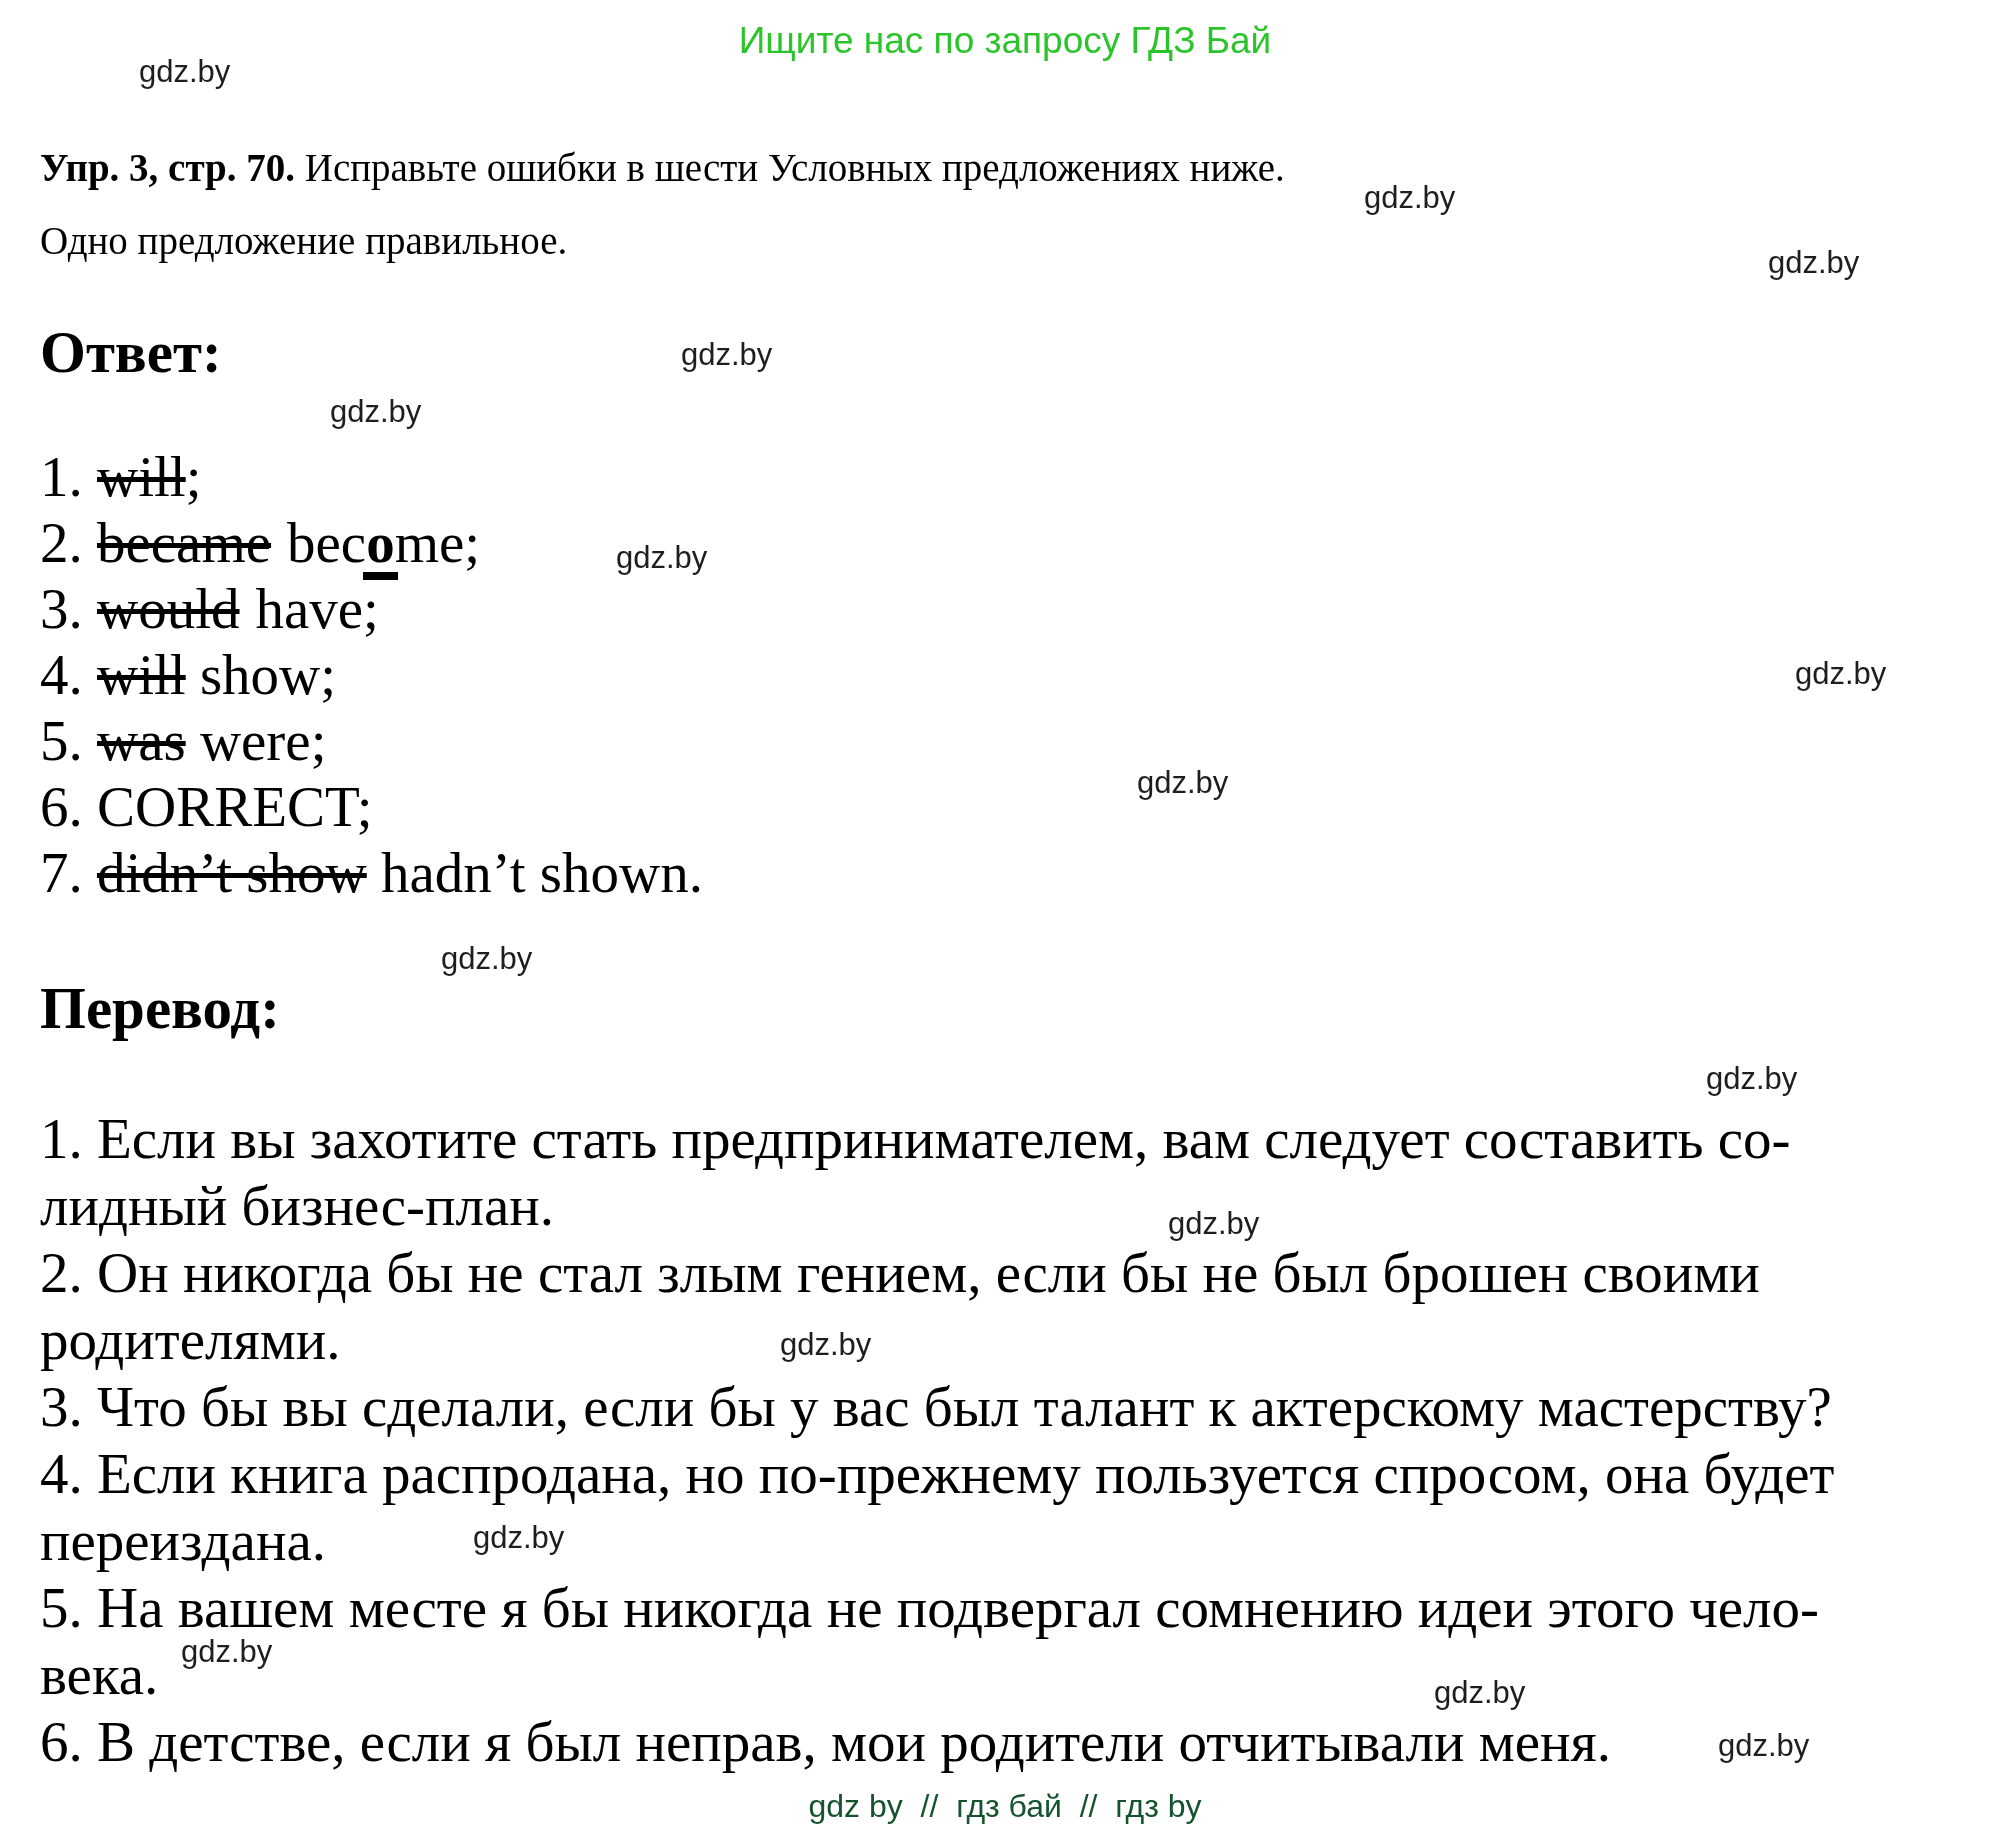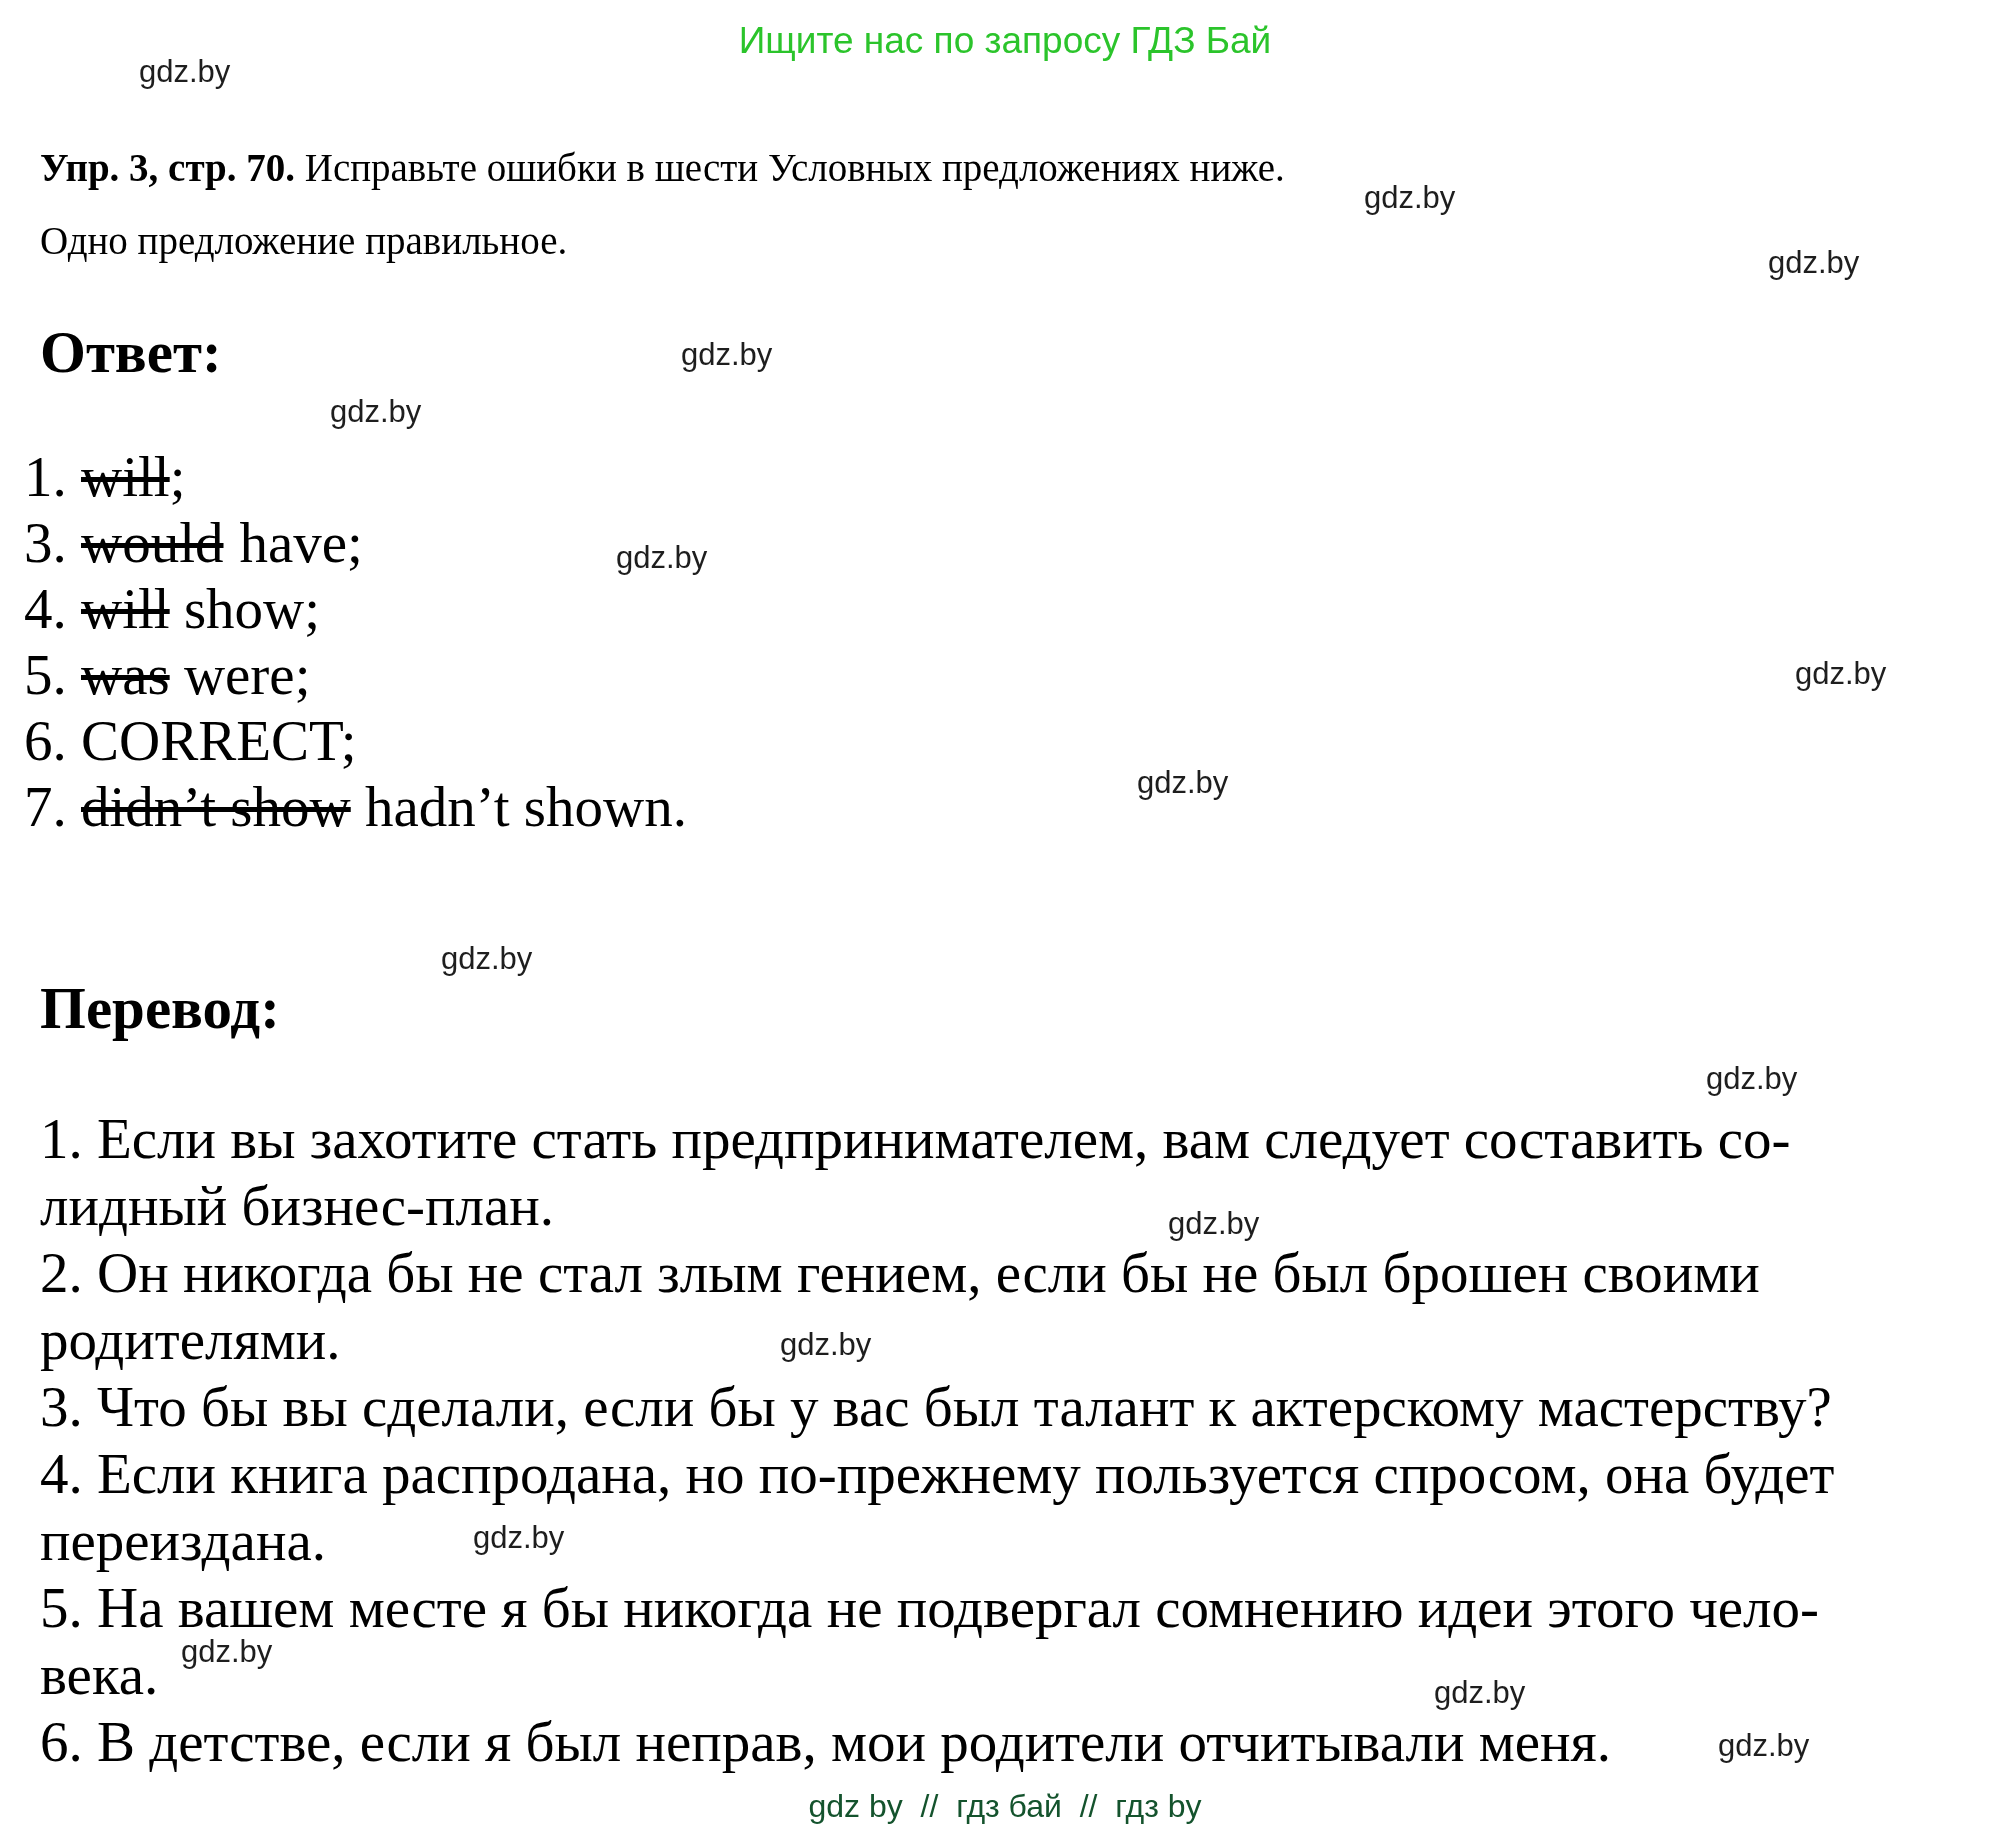--- a/index.html
+++ b/index.html
@@ -17,21 +17,21 @@
   }
   .task {
     position:absolute; left:40px; top:111px;
     font-size:39px; line-height:73px; white-space:nowrap;margin-top:20px;
   }
   .bold { font-weight:bold; }
   .h {
     position:absolute; left:40px; font-size:59px; line-height:67px; font-weight:bold;
   }
   #answers {
-    position:absolute; left:24px; top:444px;
+    position:absolute; left:40px; top:444px;
     font-size:57px; line-height:66px; white-space:nowrap;
   }
   #translations {
     position:absolute; left:40px; top:1105px;
     font-size:57px; line-height:67px; white-space:nowrap;
   }
   .st { text-decoration:line-through; text-decoration-thickness:5px; }
   .st.joined { padding-right:16px; }
   .corr-o { font-weight:bold; position:relative; }
   .corr-o::after {
@@ -71,20 +71,21 @@
 
   <div class="task">
     <span class="bold">Упр. 3, стр. 70.</span><span> Исправьте ошибки в шести Условных предложениях ниже.</span><br>
     <span>Одно предложение правильное.</span>
   </div>
 
   <div class="h" style="top:319px;">Ответ:</div>
 
   <div id="answers">
       <div><span>1. </span><span class="st">will</span><span>;</span></div>
+      <div><span>2. </span><span class="st joined">became</span><span>bec</span><span class="corr-o">o</span><span>me;</span></div>
       <div><span>3. </span><span class="st joined">would</span><span>have;</span></div>
       <div><span>4. </span><span class="st">will</span><span> show;</span></div>
       <div><span>5. </span><span class="st">was</span><span> were;</span></div>
       <div><span>6. </span><span>CORRECT;</span></div>
       <div><span>7. </span><span class="st">didn’t show</span><span> hadn’t shown.</span></div>
     </div>
 
   <div class="h" style="top:975px;">Перевод:</div>
 
   <div id="translations">

